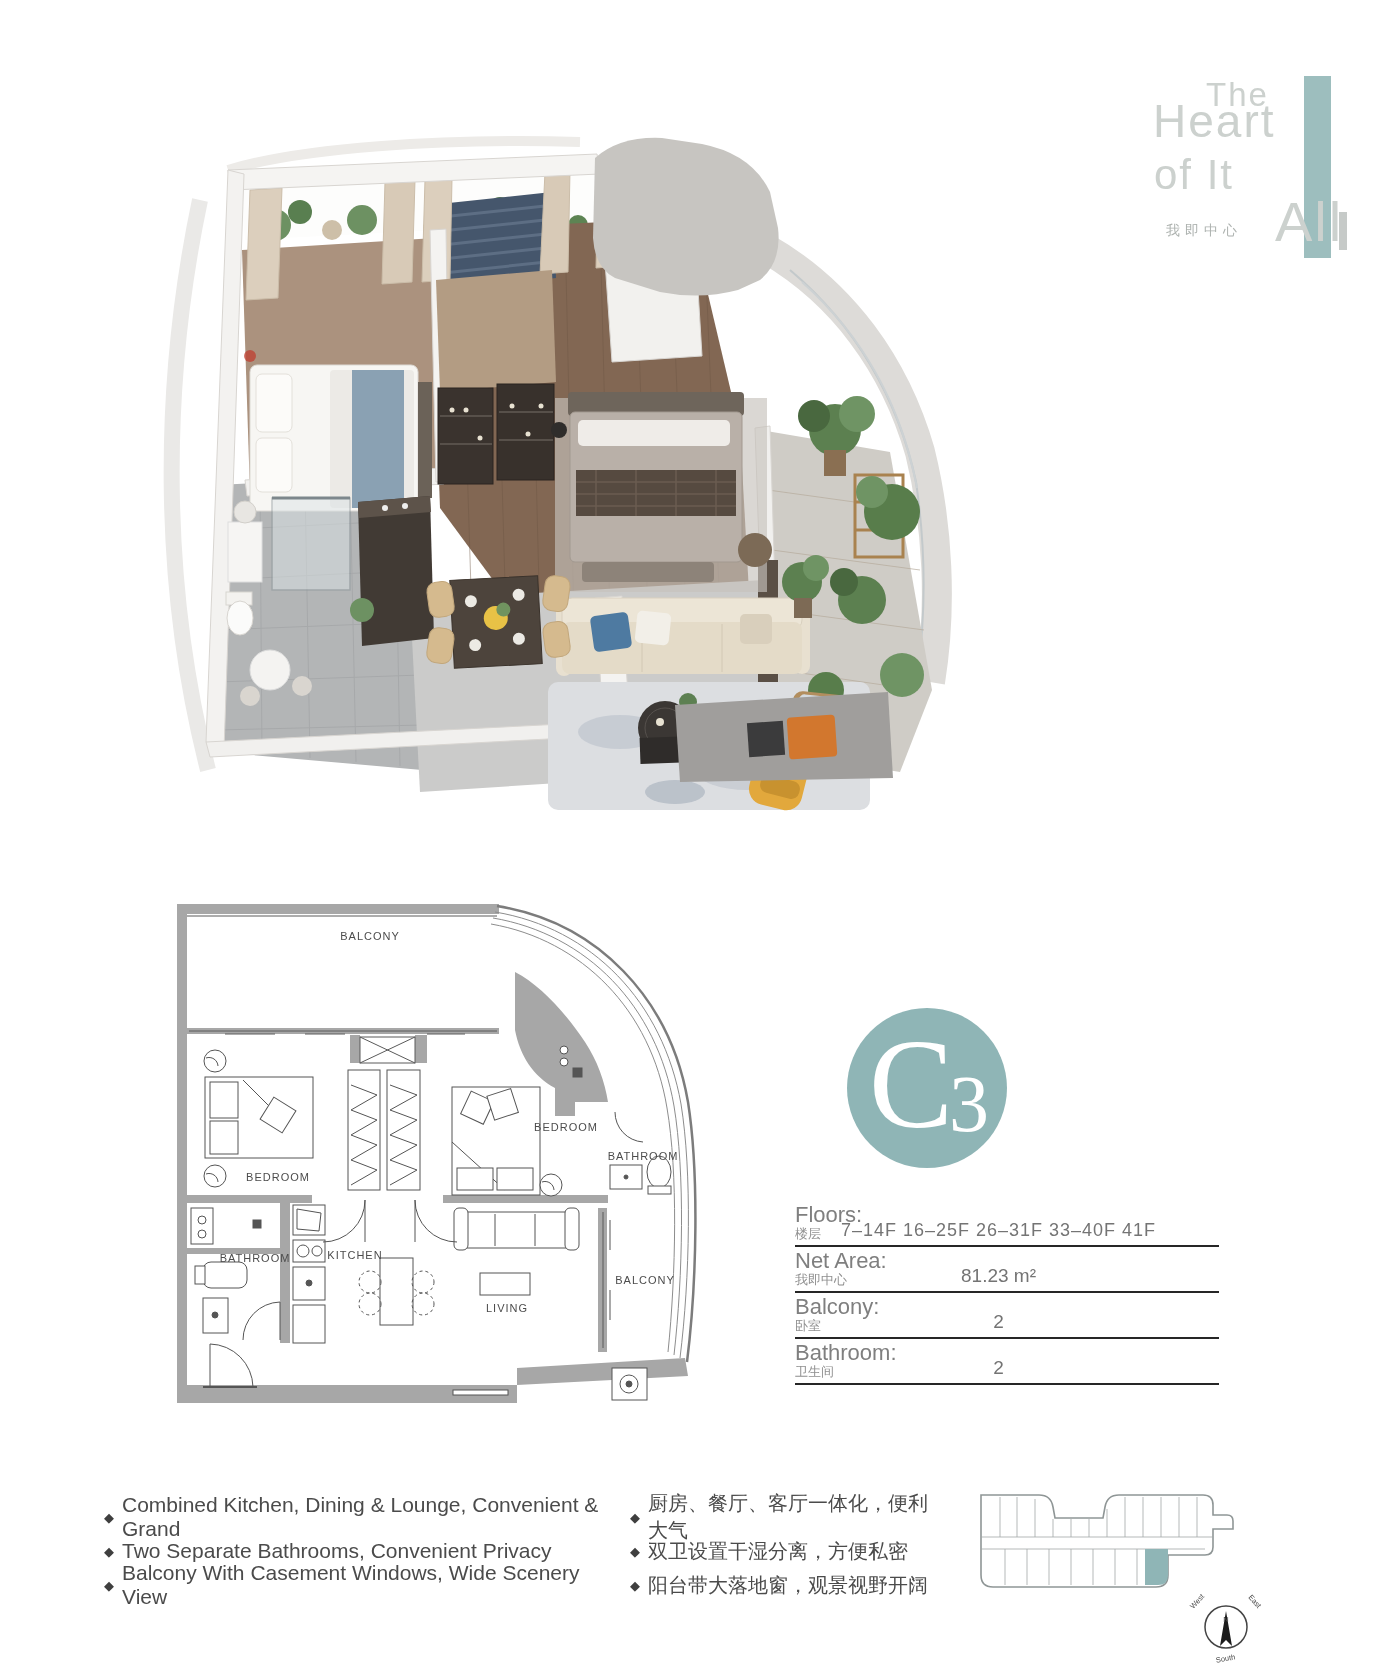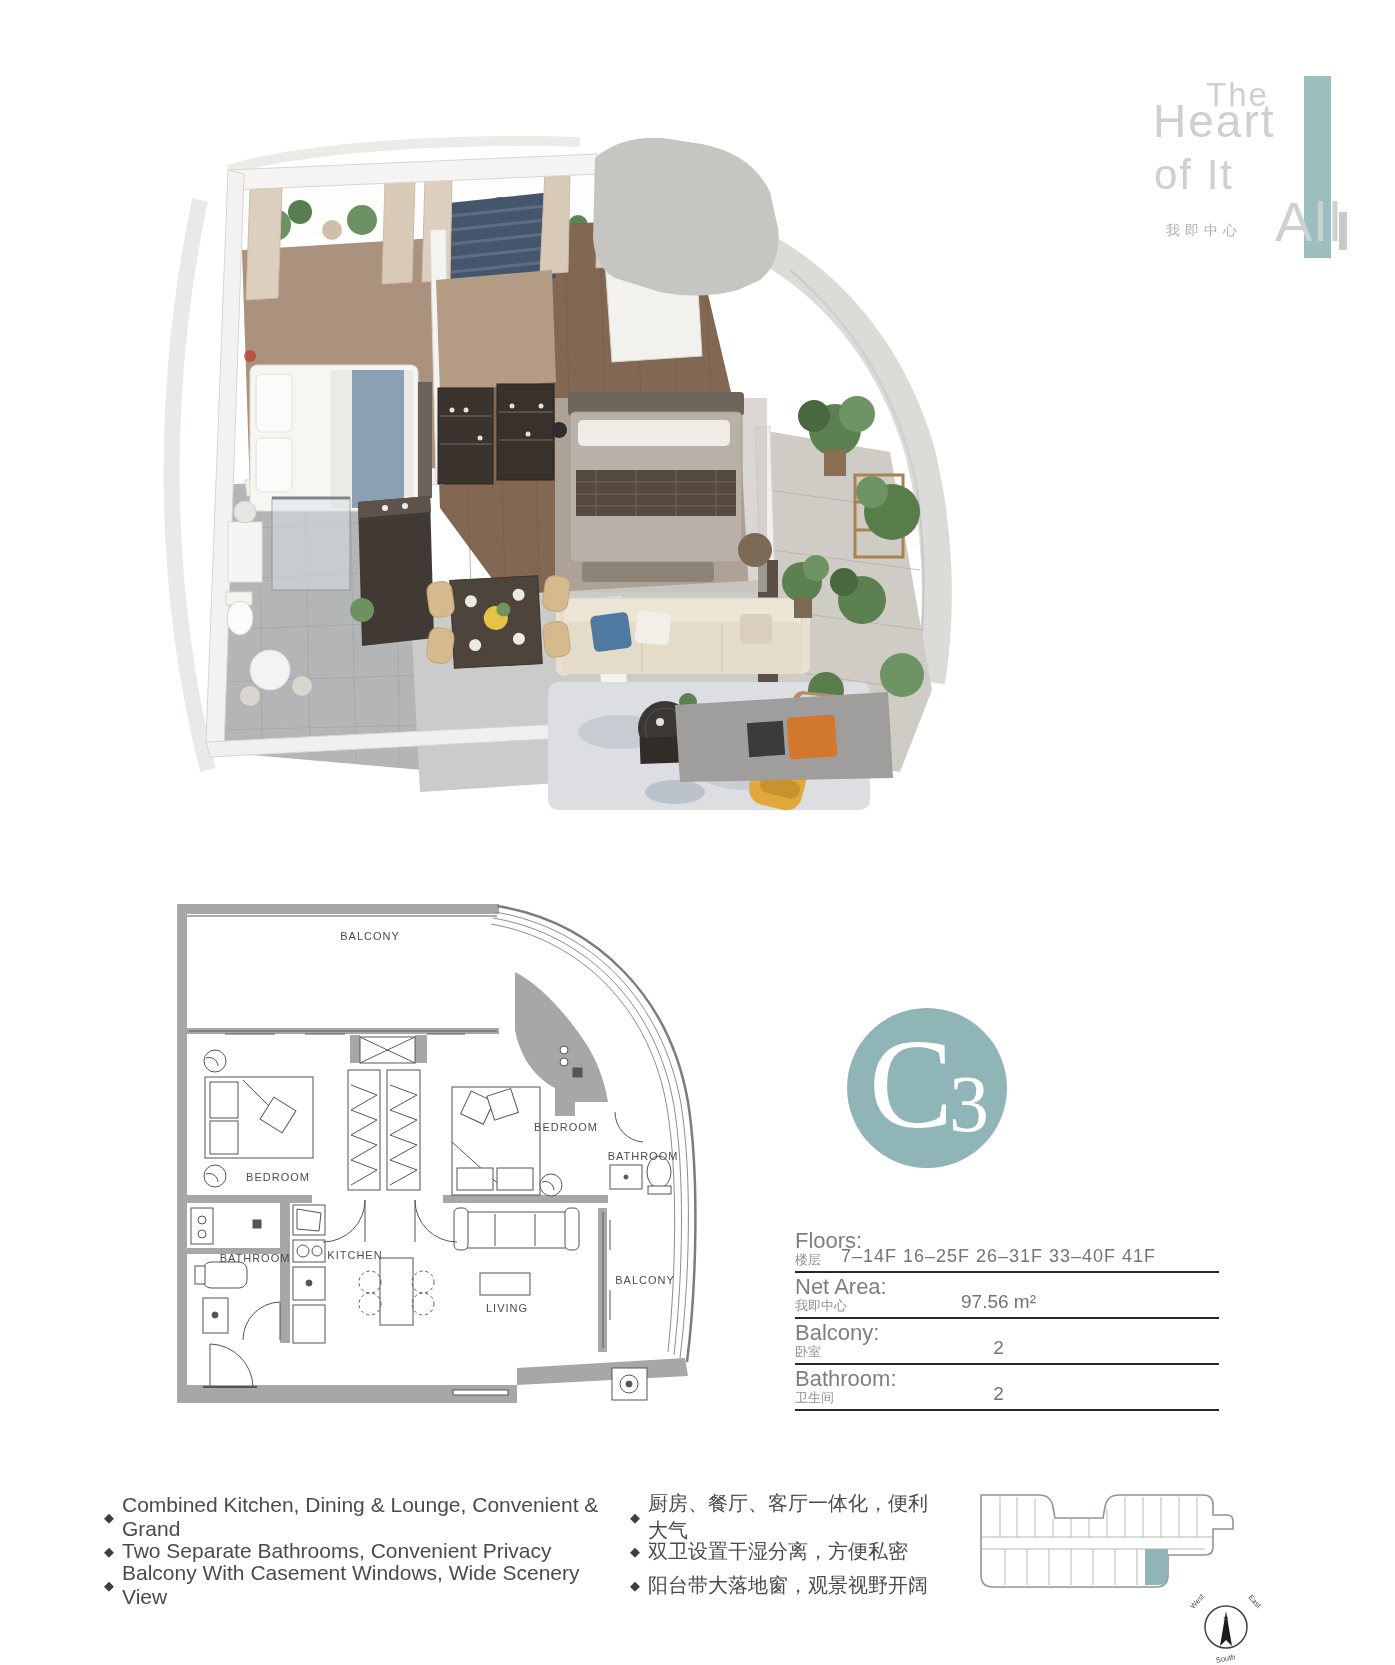--- a/index.html
+++ b/index.html
@@ -19,21 +19,21 @@
   #logo .tag{position:absolute;left:76px;top:162px;font-size:14px;letter-spacing:5px;color:#aeb3b0;z-index:2;}
 
   
   #badge{left:847px;top:1008px;width:160px;height:160px;border-radius:50%;background:#8fb5b6;}
   #badge .c{position:absolute;left:22px;top:8px;font-family:"Liberation Serif",serif;
             font-size:126px;line-height:1.1;color:#fff;}
   #badge .three{position:absolute;left:102px;top:52px;font-family:"Liberation Serif",serif;
             font-size:80px;line-height:1.1;color:#fff;}
 
   
-  #details{left:795px;top:1227px;width:424px;text-decoration:underline;}
+  #details{left:795px;top:1201px;width:424px;text-decoration:underline;}
   .drow{position:relative;height:44px;border-bottom:2px solid #262626;}
   .drow .en{position:absolute;left:0;top:1px;font-size:22px;color:#7f7f7f;}
   .drow .zh{position:absolute;left:0;bottom:2px;font-size:13px;color:#8f8f8f;margin-top:6px;}
   .drow .val{position:absolute;left:48%;bottom:4px;transform:translateX(-50%);
              font-size:19px;color:#747474;white-space:nowrap;}
   .drow.floors .val{font-size:18px;letter-spacing:1px;}
 
   
   .features{top:1500px;}
   #features-en{left:104px;width:510px;}
@@ -457,21 +457,21 @@
 
 <div id="details" class="abs">
   <div class="drow floors">
     <span class="en">Floors:</span>
     <span class="zh">楼层</span>
     <span class="val">7–14F  16–25F  26–31F  33–40F  41F</span>
   </div>
   <div class="drow">
     <span class="en">Net Area:</span>
     <span class="zh">我即中心</span>
-    <span class="val">97.56 m²</span>
+    <span class="val">81.23 m²</span>
   </div>
   <div class="drow">
     <span class="en">Balcony:</span>
     <span class="zh">卧室</span>
     <span class="val">2</span>
   </div>
   <div class="drow">
     <span class="en">Bathroom:</span>
     <span class="zh">卫生间</span>
     <span class="val">2</span>

